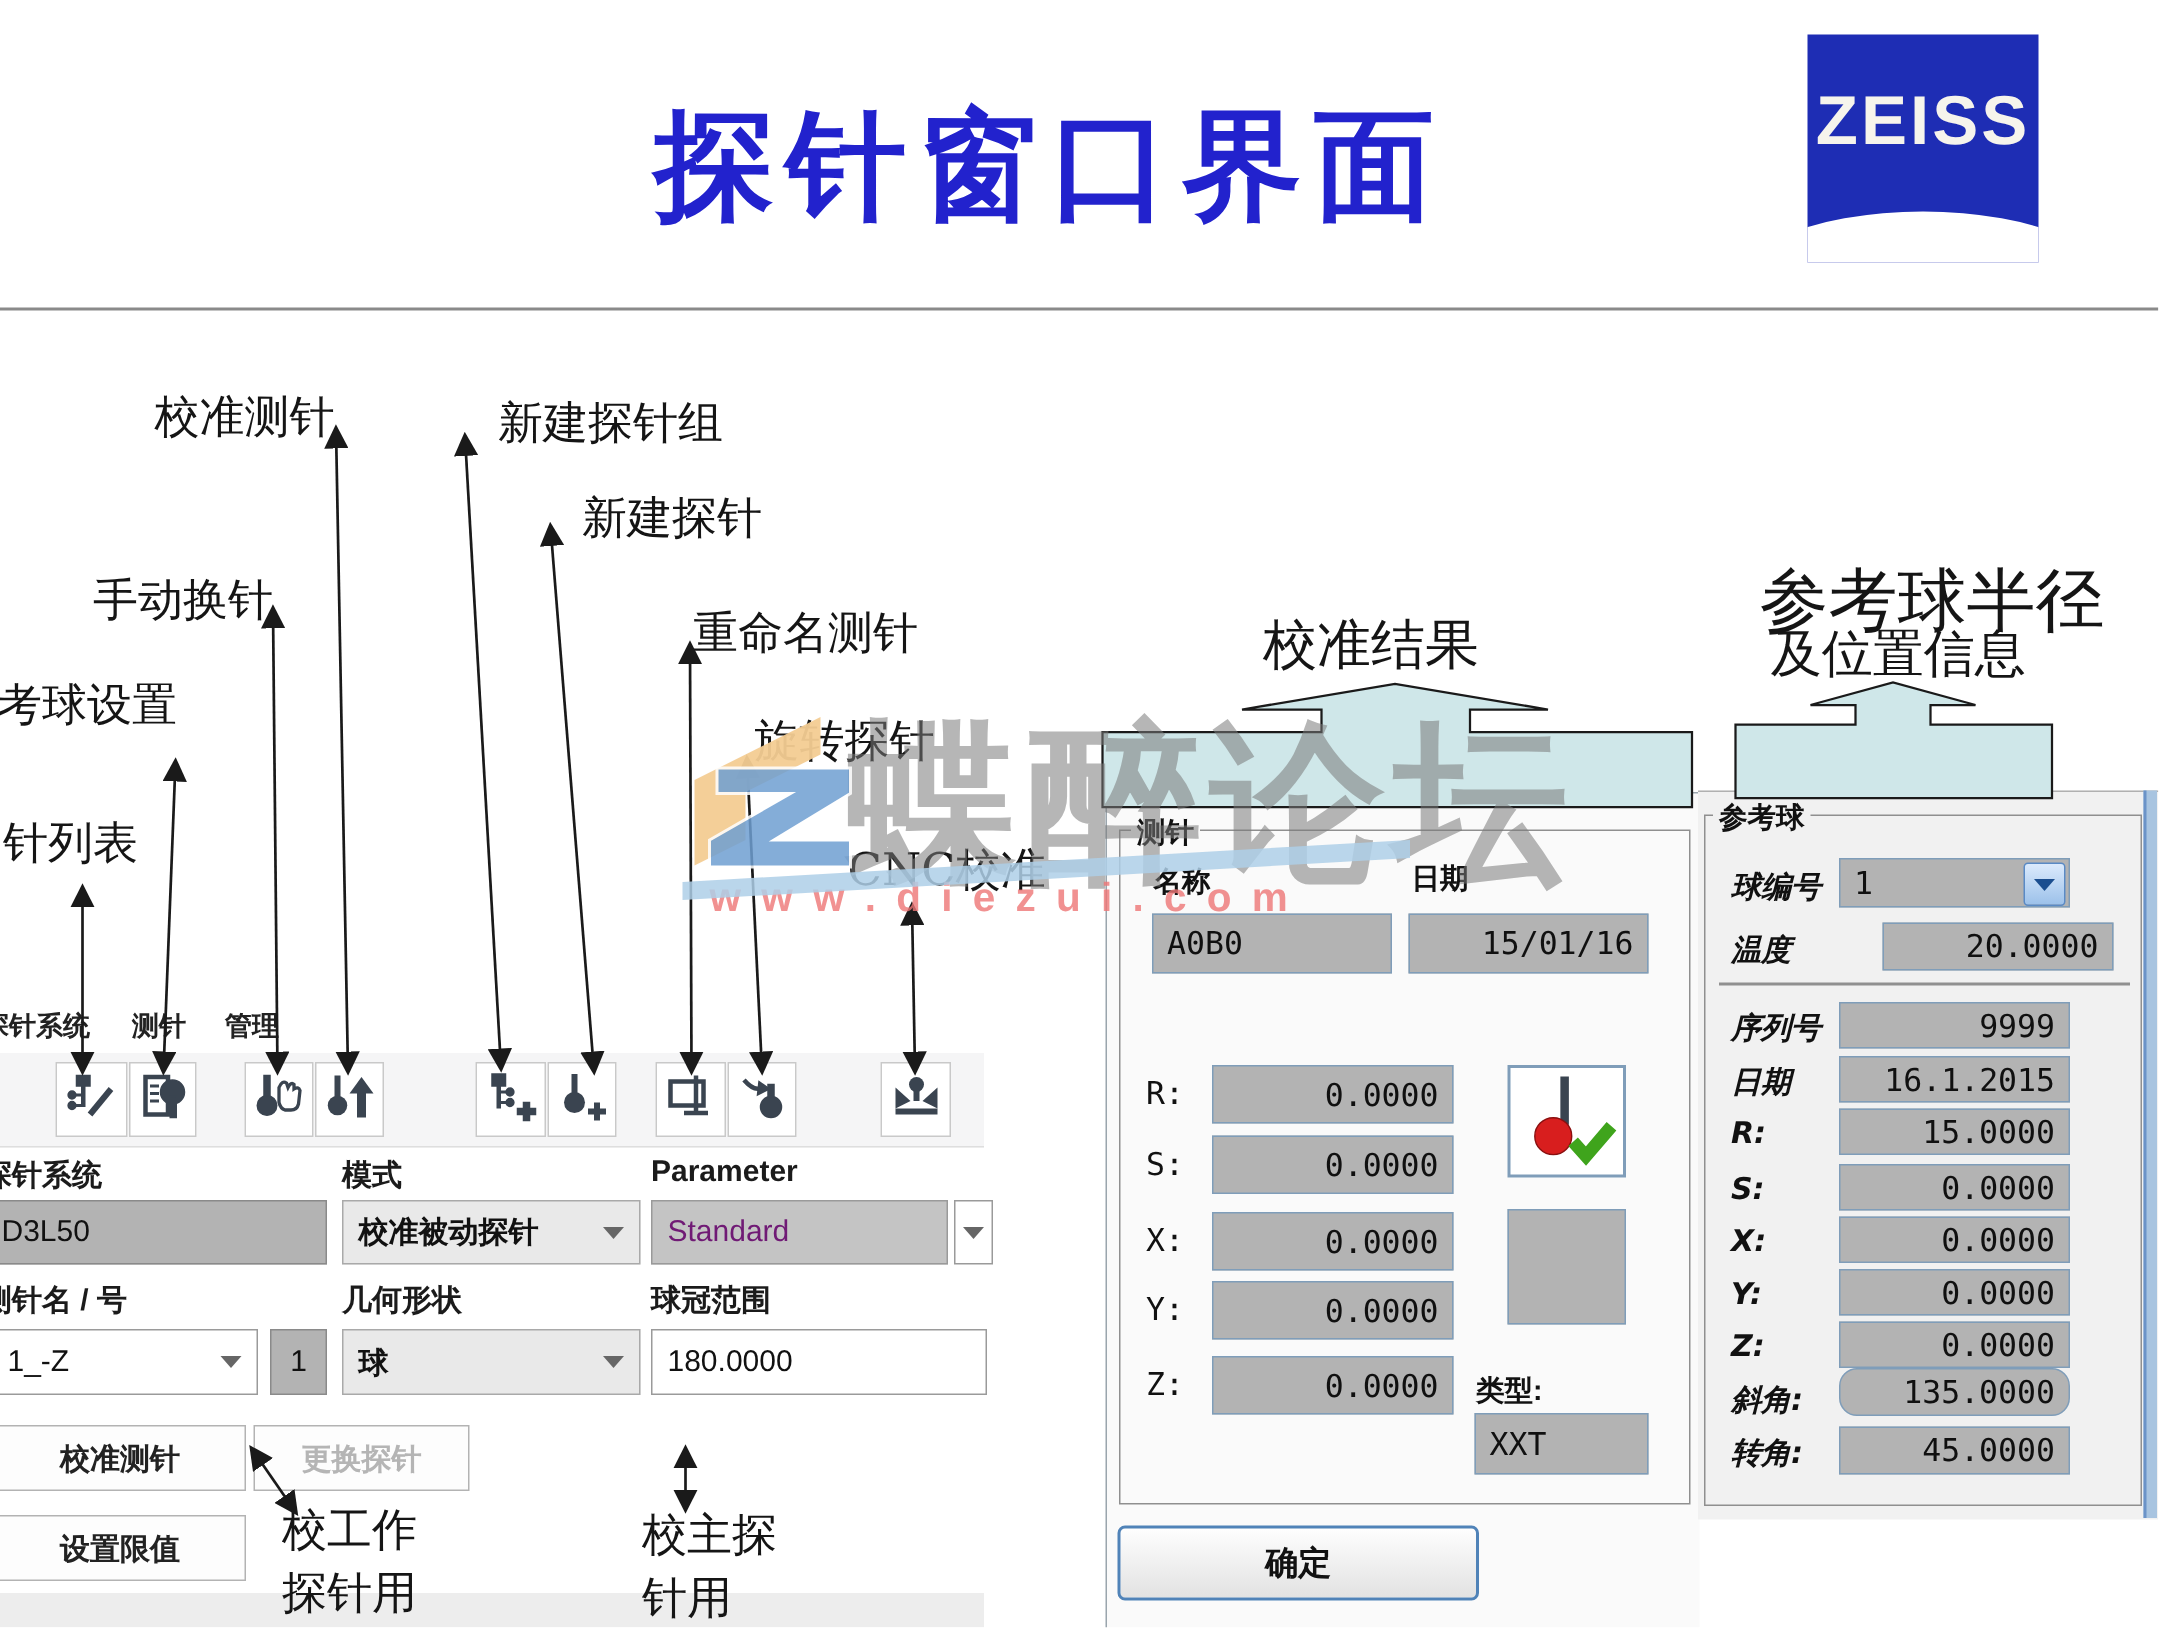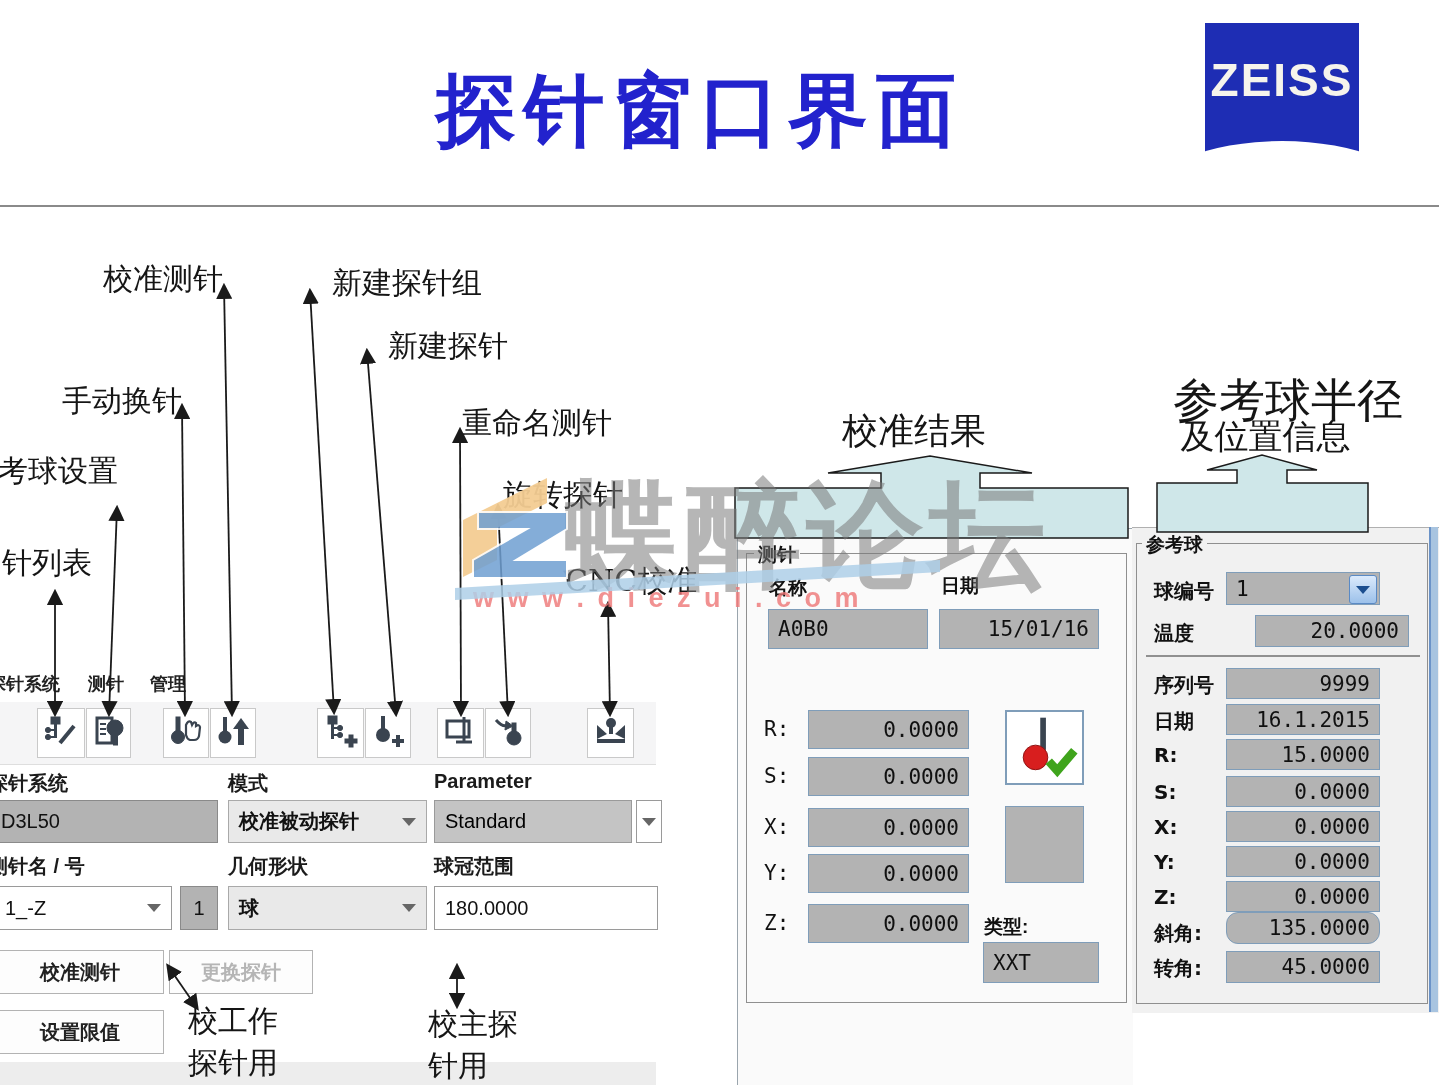--- a/index.html
+++ b/index.html
@@ -21,21 +21,21 @@
   
   .menu-item{font-weight:bold;font-size:18px;color:#222;}
   #toolbar{left:0;top:702px;width:656px;height:62px;background:#f5f5f6;border-bottom:1px solid #dedede;}
   .tbtn{position:absolute;top:6px;height:50px;background:#fff;border:1px solid #c9c9c9;
         box-sizing:border-box;display:flex;align-items:center;justify-content:center;}
   .flabel{font-weight:bold;font-size:20px;color:#1b1b1b;white-space:nowrap;}
   .field{position:absolute;box-sizing:border-box;display:flex;align-items:center;
          font-size:20px;white-space:nowrap;overflow:hidden;}
   .f-dark{background:#b3b3b3;border:1px solid #8a8a8a;color:#111;}
   .f-mid{background:#e9e9e9;border:1px solid #a9a9a9;color:#111;font-weight:bold;}
-  .f-gray{background:#c4c4c4;border:1px solid #9a9a9a;color:#000000;}
+  .f-gray{background:#c4c4c4;border:1px solid #9a9a9a;color:#701a75;}
   .f-white{background:#fff;border:1px solid #9a9a9a;color:#111;}
   .chev{width:0;height:0;border-left:7px solid transparent;border-right:7px solid transparent;
         border-top:8px solid #666;}
   .wbtn{position:absolute;box-sizing:border-box;background:#fdfdfd;border:1px solid #b3b3b3;
         display:flex;align-items:center;justify-content:center;font-weight:bold;font-size:20px;color:#222;}
   .wbtn.disabled{color:#b5b5b5;}
   
   #probe-panel{left:737px;top:528px;width:395px;height:557px;background:#fafafa;
                border-left:1px solid #9aa5ad;border-top:1px solid #9aa5ad;}
   #ref-panel{left:1132px;top:527px;width:307px;height:485px;background:#f1f1f1;border-top:1px solid #b0b0b0;}
@@ -44,21 +44,21 @@
             padding:0 4px;white-space:nowrap;}
   .dlab{position:absolute;font-weight:bold;font-size:19px;color:#111;white-space:nowrap;}
   .mlab{position:absolute;font-family:"DejaVu Sans Mono","Liberation Mono",monospace;
         font-size:21px;color:#111;white-space:nowrap;}
   .vbox{position:absolute;background:#b3b3b3;border:1px solid #7f9db9;box-sizing:border-box;
         font-family:"DejaVu Sans Mono","Liberation Mono",monospace;font-size:21px;color:#101010;
         display:flex;align-items:center;}
   .vbox.right{justify-content:flex-end;padding-right:9px;}
   .vbox.left{justify-content:flex-start;padding-left:9px;}
   .rrow-lab{position:absolute;font-weight:bold;font-size:20px;color:#111;
-            font-family:"DejaVu Sans","Liberation Sans",sans-serif;white-space:nowrap;}
+            font-family:"DejaVu Sans","Liberation Sans",sans-serif;white-space:nowrap;font-style:italic;}
   #ok-btn{left:745px;top:1017px;width:237px;height:46px;border:2px solid #5083b8;border-radius:5px;
           background:linear-gradient(#fefefe,#e2e2e2);display:flex;align-items:center;justify-content:center;
           font-weight:bold;font-size:22px;color:#111;}
   #blue-edge{left:1429px;top:527px;width:7px;height:485px;background:#a8c4e0;border-left:2px solid #6b93c8;}
   
   #watermark{z-index:9;pointer-events:none;}
   #wm-text{font-weight:bold;font-size:116px;letter-spacing:6px;color:rgba(122,122,122,0.55);
            font-family:"DejaVu Sans","Liberation Sans",sans-serif;white-space:nowrap;}
   #wm-url{font-weight:bold;font-size:27px;color:rgba(238,118,118,0.8);letter-spacing:3px;white-space:nowrap;}
   svg.overlay{position:absolute;left:0;top:0;z-index:8;pointer-events:none;}
@@ -325,20 +325,21 @@
         <path d="M44,52 l9,10 l18,-21" fill="none" stroke="#3fa41c" stroke-width="9"></path>
       </svg>
     </div>
     <div class="abs" style="left:267px;top:277px;width:79px;height:77px;background:#b3b3b3;border:1px solid #7f9db9;box-sizing:border-box;"></div>
 
     <div class="dlab" style="left:246px;top:385px;">类型:</div>
     <div class="vbox left" style="left:245px;top:413px;width:116px;height:41px;">
       <span>XXT</span>
     </div>
   </div>
+  <div class="abs" id="ok-btn">确定</div>
 
   <div class="abs" id="ref-panel">
     <div class="groupbox" style="left:4px;top:15px;width:292px;height:461px;background:#f1f1f1;"></div>
     <div class="grouplab" style="left:10px;top:4px;background:#f1f1f1;">参考球</div>
 
     <div class="rrow-lab" style="left:22px;top:50px;">球编号</div>
     <div class="vbox left" style="left:94px;top:44px;width:154px;height:33px;">
       <span>1</span>
       <span class="abs" style="right:2px;top:2px;width:26px;height:27px;border:1px solid #5a8ac5;border-radius:3px;background:linear-gradient(#dbeafc,#9cc1ea);display:flex;align-items:center;justify-content:center;">
         <span class="chev" style="border-top-color:#1b4e8f;"></span>

